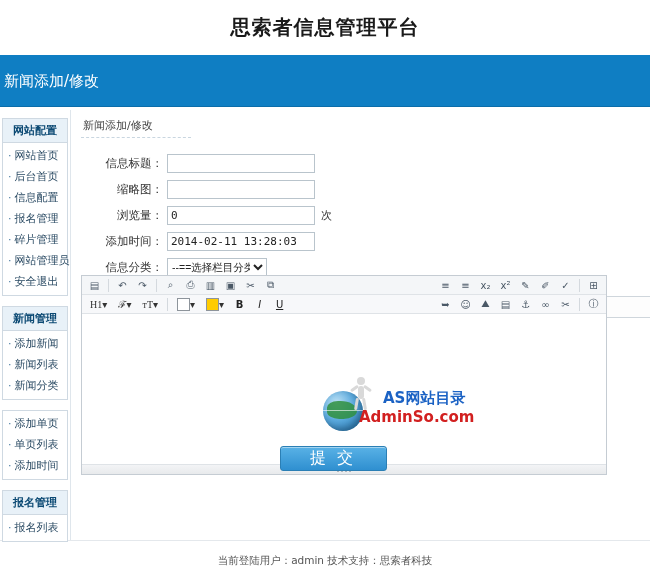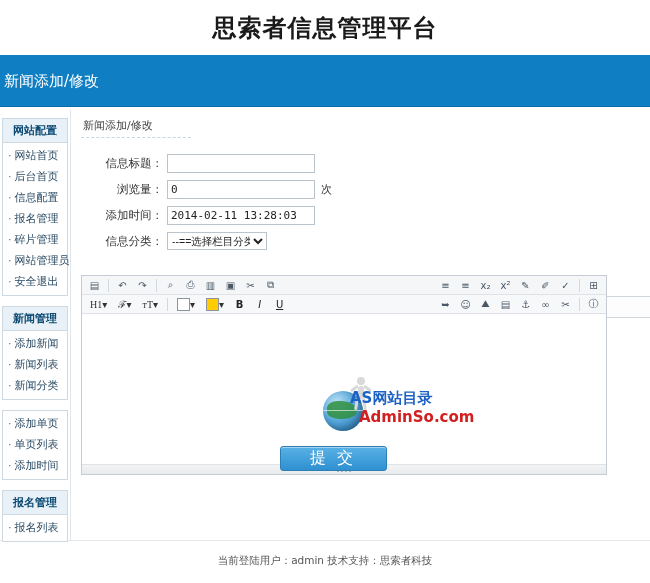--- a/index.html
+++ b/index.html
@@ -6,21 +6,21 @@
   body{
     width:650px;height:583px;overflow:hidden;
     background:#ffffff;
     font-family:"DejaVu Sans","Liberation Sans",sans-serif;
     font-size:12px;color:#333;
   }
   .page{position:relative;width:650px;height:583px;}
 
   
   .topbar{height:55px;display:flex;align-items:center;justify-content:center;background:#fff;}
-  .topbar .app-title{font-size:24px;font-weight:bold;color:#1a1a1a;letter-spacing:1px;}
+  .topbar .app-title{font-size:20px;font-weight:bold;color:#1a1a1a;letter-spacing:1px;}
 
   
   .bluebar{height:52px;background:#0f7ec3;display:flex;align-items:center;
            box-shadow:inset 0 -1px 0 #0b6da9;}
   .bluebar .sec-title{color:#ffffff;font-size:15px;padding-left:4px;}
 
   
   .underline{height:3px;background:#ffffff;}
 
   
@@ -84,21 +84,21 @@
   .watermark{position:absolute;left:252px;top:267px;width:165px;height:56px;pointer-events:none;}
   .wm-globe{position:absolute;left:0;top:14px;width:40px;height:40px;border-radius:50%;
             background:radial-gradient(circle at 34% 30%,#bfe2f5 0%,#5aa9dd 45%,#1b6ca8 100%);
             box-shadow:inset -3px -3px 6px rgba(0,0,0,.25);overflow:hidden;}
   .wm-globe::before{content:"";position:absolute;left:4px;top:10px;width:30px;height:18px;
             background:#2f8f3e;border-radius:40% 60% 50% 45%;opacity:.85;}
   .wm-globe::after{content:"";position:absolute;left:0;top:19px;width:40px;height:1px;background:rgba(255,255,255,.6);}
   .wm-fig{position:absolute;left:27px;top:0px;width:22px;height:34px;}
   .wm-fig i{position:absolute;background:#d9d9d9;border-radius:3px;display:block;}
   .wm-t1{font-family:"DejaVu Sans","Liberation Sans",sans-serif;
-         position:absolute;left:27px;top:12px;font-size:15px;font-weight:bold;color:#1b62c4;white-space:nowrap;}
+         position:absolute;left:60px;top:12px;font-size:15px;font-weight:bold;color:#1b62c4;white-space:nowrap;}
   .wm-t2{font-family:"DejaVu Sans","Liberation Sans",sans-serif;
          position:absolute;left:36px;top:31px;font-size:15px;font-weight:bold;color:#d22020;white-space:nowrap;}
 
   
   .submit-wrap{position:absolute;left:0;top:336px;width:524px;display:flex;justify-content:center;}
   .btn-submit{width:105px;height:23px;border:1px solid #2b7fb5;border-radius:3px;
               background:linear-gradient(#59b2e6,#2f8fd0);color:#fff;font-size:16px;
               letter-spacing:3px;display:flex;align-items:center;justify-content:center;cursor:pointer;
               box-shadow:inset 0 1px 0 rgba(255,255,255,.45);}
 
@@ -169,20 +169,24 @@
       <div class="crumb">新闻添加/修改</div>
       <div class="crumb-rule"></div>
 
       <div class="form">
 
         <div class="row">
           <div class="lbl">信息标题：</div>
           <input class="inp" type="text" value="" style="">
         </div>
 
+        <div class="row">
+          <div class="lbl">缩略图：</div>
+          <input class="inp" type="text" value="" style="">
+        </div>
 
         <div class="row">
           <div class="lbl">浏览量：</div>
           <input class="inp" type="text" value="0" style="">
           <span class="unit">次</span>
         </div>
 
         <div class="row">
           <div class="lbl">添加时间：</div>
           <input class="inp" type="text" value="2014-02-11 13:28:03" style="">

